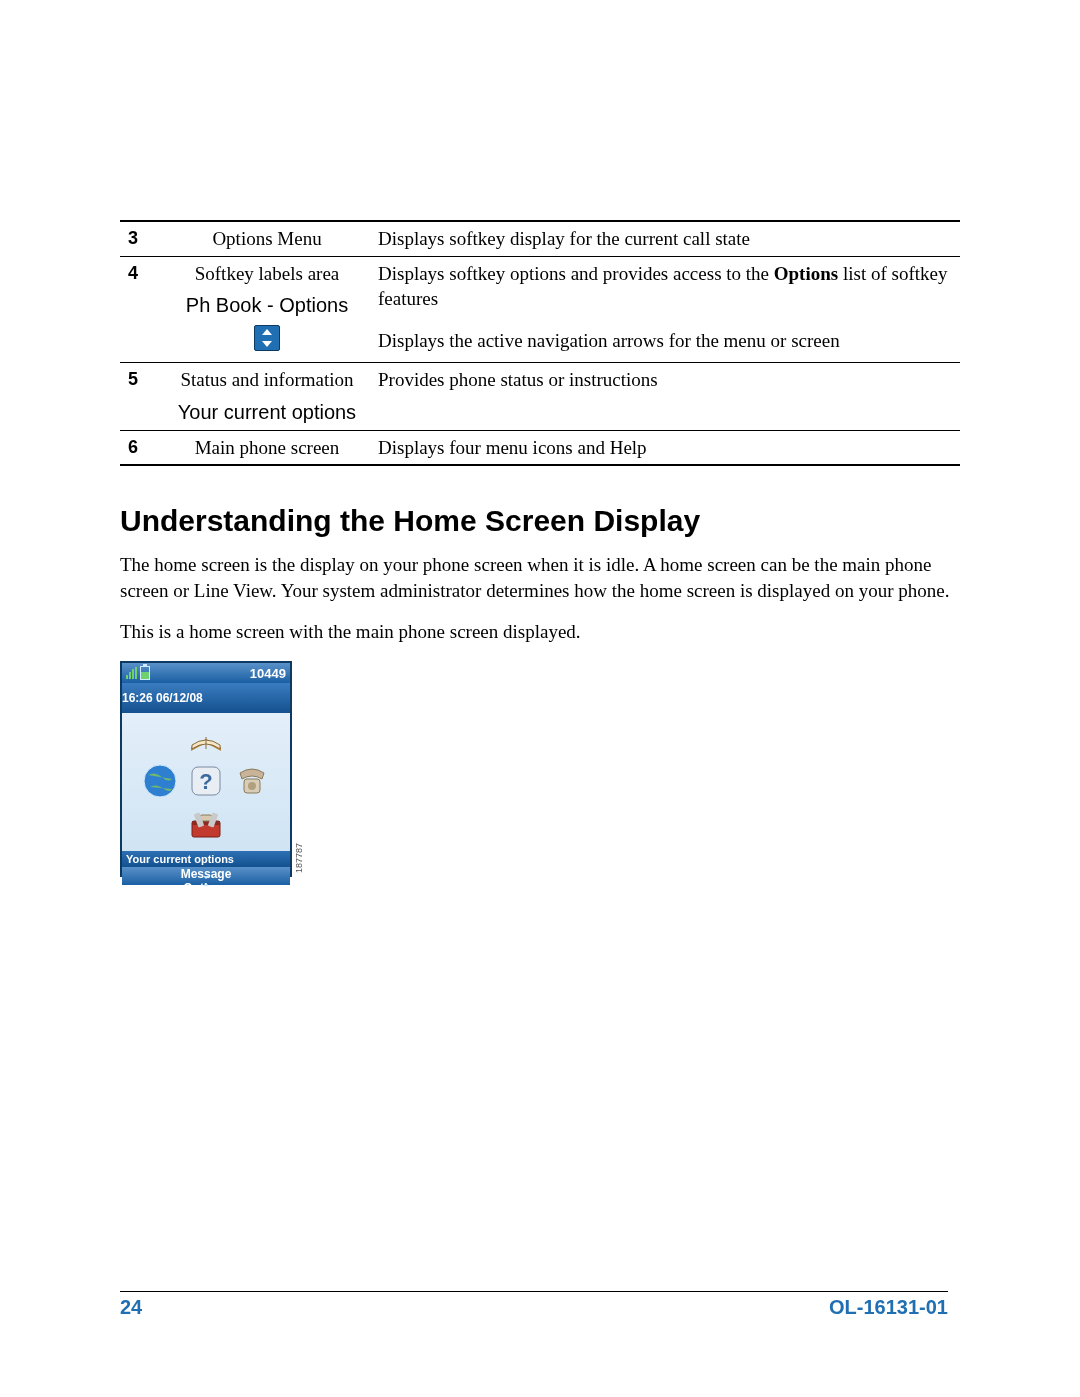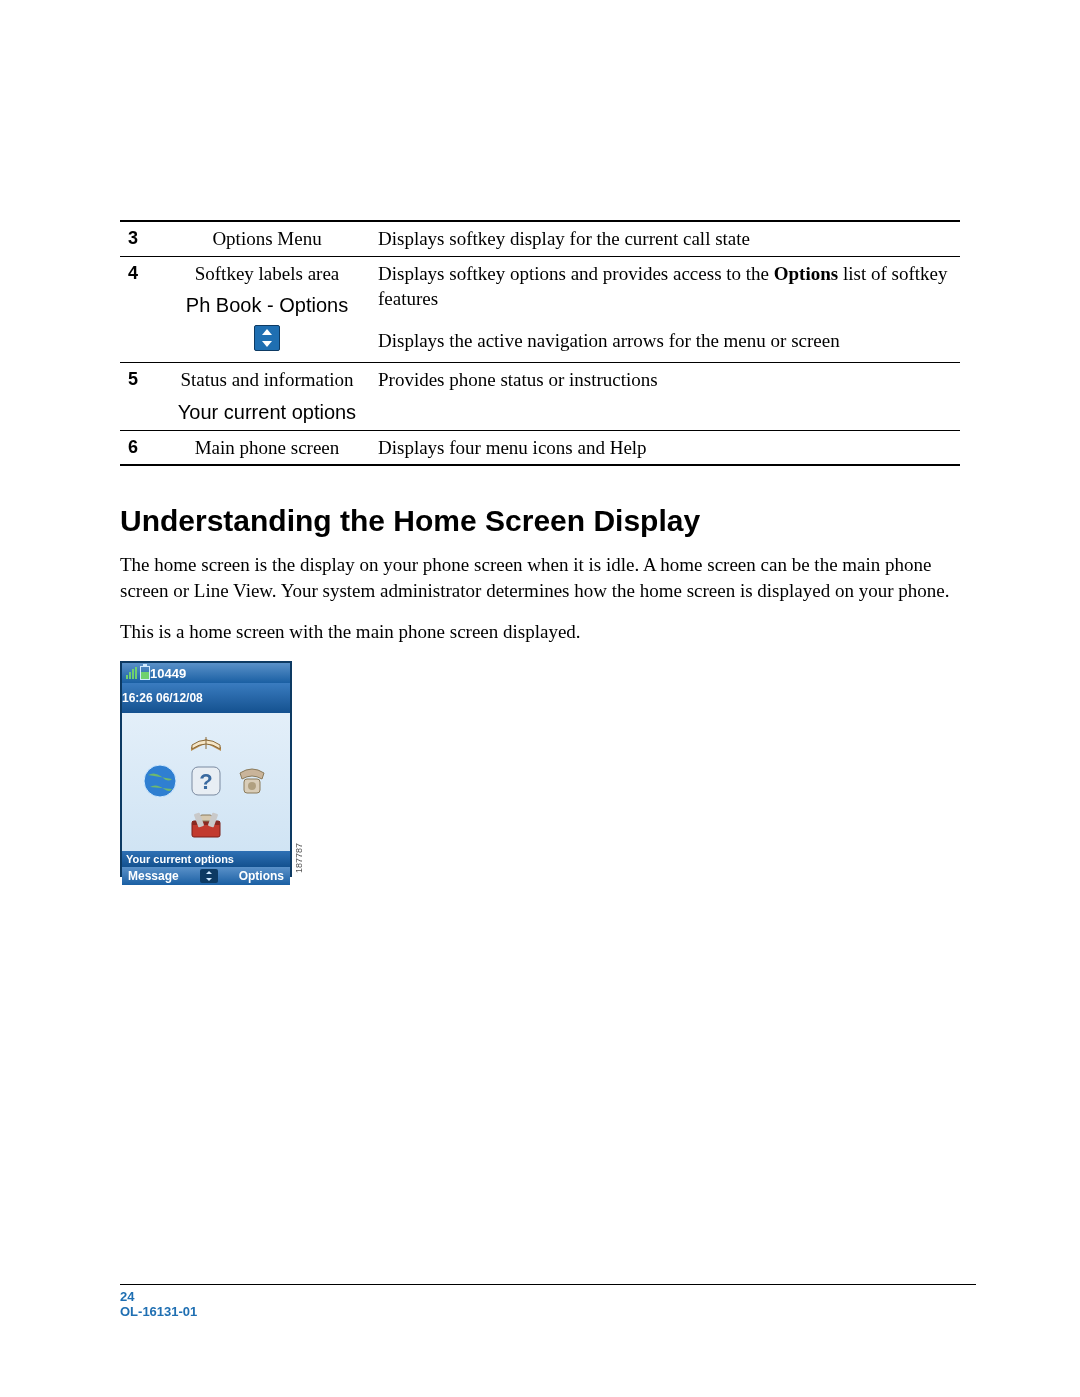--- a/index.html
+++ b/index.html
@@ -85,20 +85,21 @@
     background: linear-gradient(#eaf3fb, #cde2f3);
     font-family: Arial, Helvetica, sans-serif;
     margin-top: 6px;
   }
   .ph-bar1 {
     height: 20px;
     background: linear-gradient(#5a91c9, #1a5fa3);
     color: #fff;
     display: flex;
     align-items: center;
+    justify-content: space-between;
     padding: 0 4px;
     font-size: 13px;
     font-weight: bold;
   }
   .ph-bar1 .left-icons { display: flex; align-items: center; gap: 2px; }
   .sig-icon {
     width: 12px; height: 12px; position: relative;
   }
   .sig-icon span { position: absolute; bottom: 0; width: 2px; background: #6fd06f; }
   .sig-icon span:nth-child(1){ left:0; height:4px;}
@@ -140,20 +141,21 @@
   .ph-soft {
     height: 18px;
     background: linear-gradient(#5a91c9, #1a5fa3);
     color: #fff;
     font-size: 12px;
     font-weight: bold;
     display: flex;
     align-items: center;
     justify-content: space-between;
     padding: 0 6px;
+    flex-direction: column;
   }
   .ph-soft .mid {
     width: 18px; height: 14px; background:#0d3a63; border-radius:2px; position: relative;
   }
   .ph-soft .mid::before, .ph-soft .mid::after {
     content:""; position:absolute; left:50%; transform:translateX(-50%);
     width:0; height:0; border-left:3px solid transparent; border-right:3px solid transparent;
   }
   .ph-soft .mid::before { top:2px; border-bottom:3px solid #cfe9ff;}
   .ph-soft .mid::after { bottom:2px; border-top:3px solid #cfe9ff;}
@@ -166,30 +168,29 @@
     writing-mode: vertical-rl;
     transform: rotate(180deg);
     font-family: Arial, Helvetica, sans-serif;
   }
 
   
   .footer {
     position: absolute;
     bottom: 78px;
     left: 120px;
-    right: 104px;
+    right: 132px;
     border-top: 1px solid #000;
     padding-top: 4px;
     display: flex;
     justify-content: space-between;
     font-family: Arial, Helvetica, sans-serif;
-    font-size: 13px;
+    font-size: 20px;
     font-weight: bold;
     color: #1f6fb2;
-    flex-direction: column;
   }
 </style>
 </head>
 <body>
 
 <div class="page">
 
   <table class="defs">
 
     <tbody>

